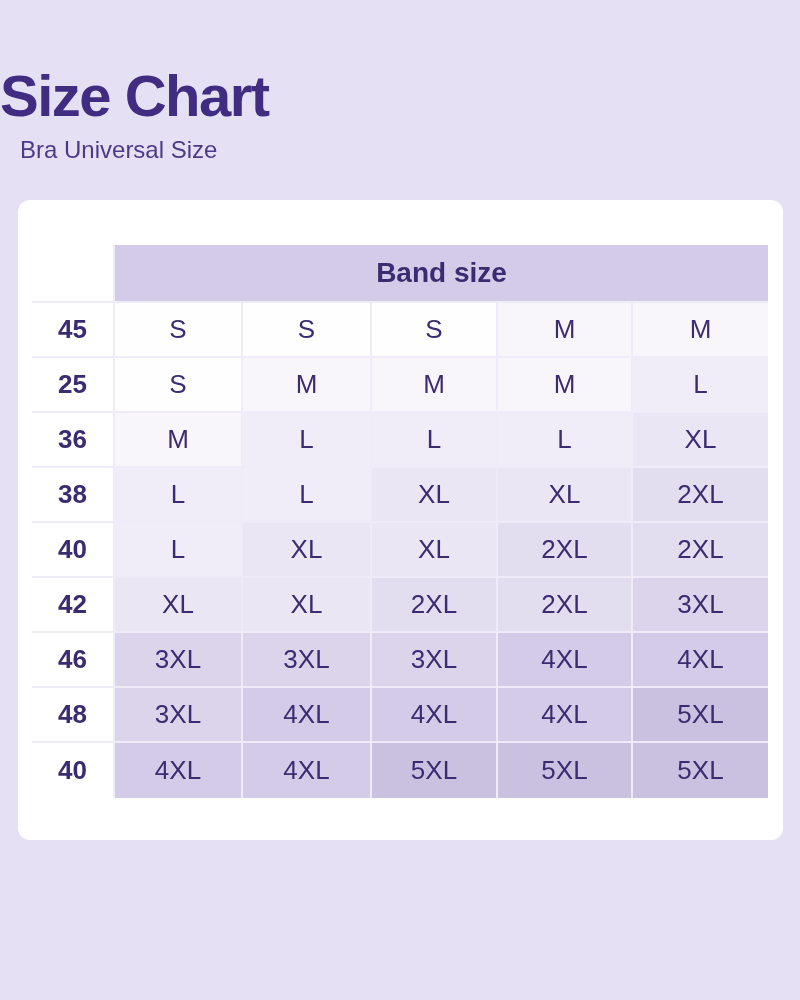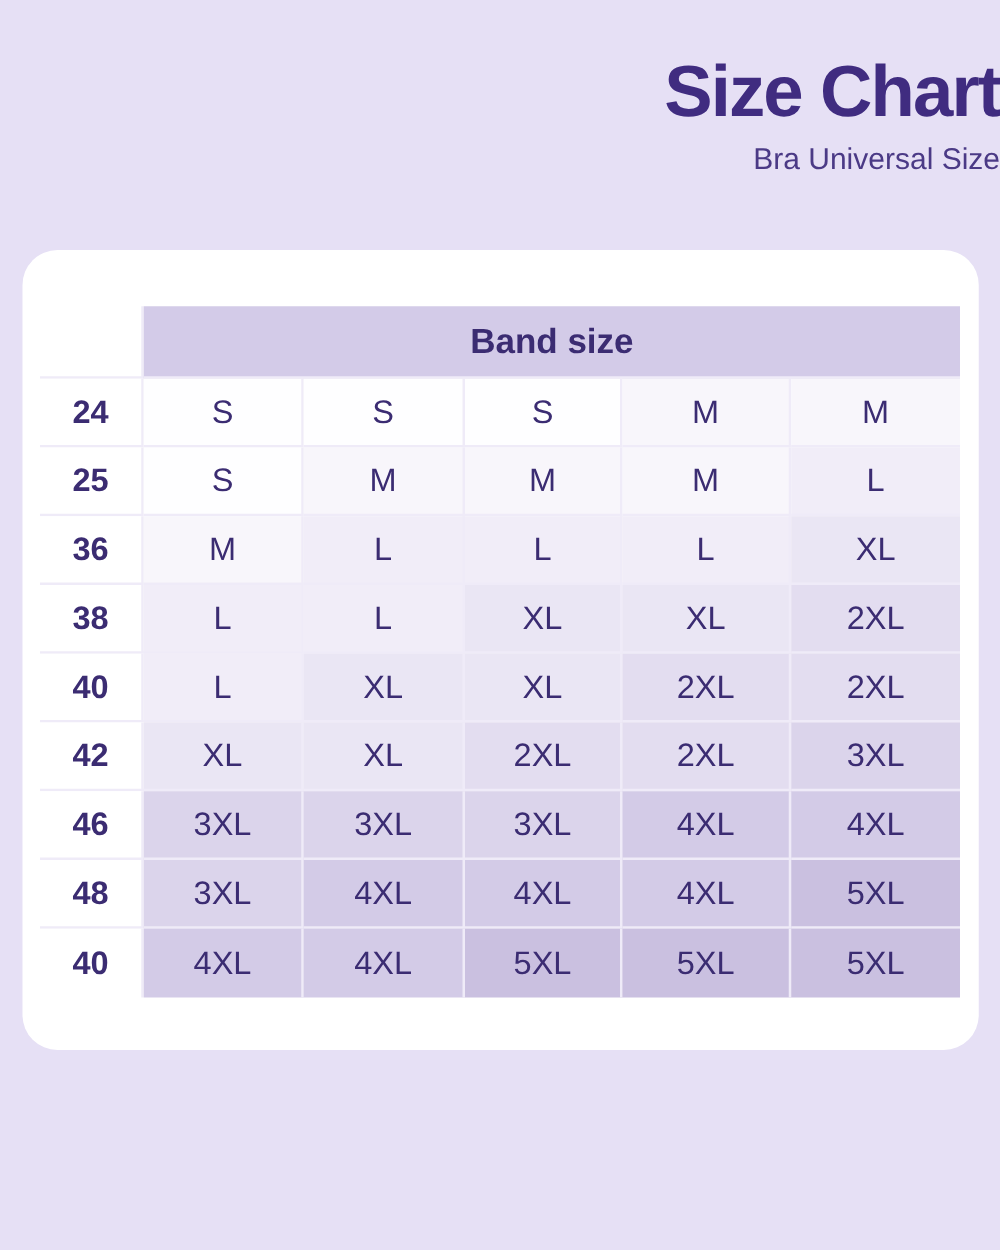--- a/index.html
+++ b/index.html
@@ -3,41 +3,41 @@
 <meta charset="utf-8">
 <style>
   * { margin: 0; padding: 0; box-sizing: border-box; }
   html, body {
     width: 800px; height: 1000px;
     font-family: "Liberation Sans", sans-serif;
     background: var(--background, #E6E0F5);
     overflow: hidden;
     position: relative;
   }
-  .page-header { padding-top: 42px; text-align: right; }
+  .page-header { padding-top: 64px; text-align: left; }
   .page-title {
     font-size: 58px;
     font-weight: 700;
     letter-spacing: -1.5px;
     color: var(--title, #402C80);
     line-height: 1.1;
   }
   .page-subtitle {
     margin-top: 8px;
     font-size: 24px;
     font-weight: 500;
     color: var(--subtitle, #4B3A86);
     margin-left: 20px;
   }
   .card {
     position: absolute;
     left: 18px; top: 200px;
     width: 765px; height: 640px;
     background: var(--card, #FFFFFF);
-    border-radius: 28px;
+    border-radius: 12px;
   }
   table.size-table {
     position: absolute;
     left: 14px; top: 45px;
     width: 736px;
     border-collapse: separate;
     border-spacing: 0;
     table-layout: fixed;
   }
   td {
@@ -102,21 +102,21 @@
       <col style="width:135px">
     </colgroup>
     <thead>
       <tr>
         <td class="corner-cell"></td>
         <td class="band-cell" colspan="5">Band size</td>
       </tr>
     </thead>
     <tbody>
         <tr>
-          <td class="cup-cell">24</td>
+          <td class="cup-cell">45</td>
           <td class="value-cell" style="background: rgb(254, 254, 255);">S</td>
           <td class="value-cell" style="background: rgb(254, 254, 255);">S</td>
           <td class="value-cell" style="background: rgb(254, 254, 255);">S</td>
           <td class="value-cell" style="background: rgb(248, 246, 251);">M</td>
           <td class="value-cell" style="background: rgb(248, 246, 251);">M</td>
         </tr>
         <tr>
           <td class="cup-cell">25</td>
           <td class="value-cell" style="background: rgb(254, 254, 255);">S</td>
           <td class="value-cell" style="background: rgb(248, 246, 251);">M</td>

